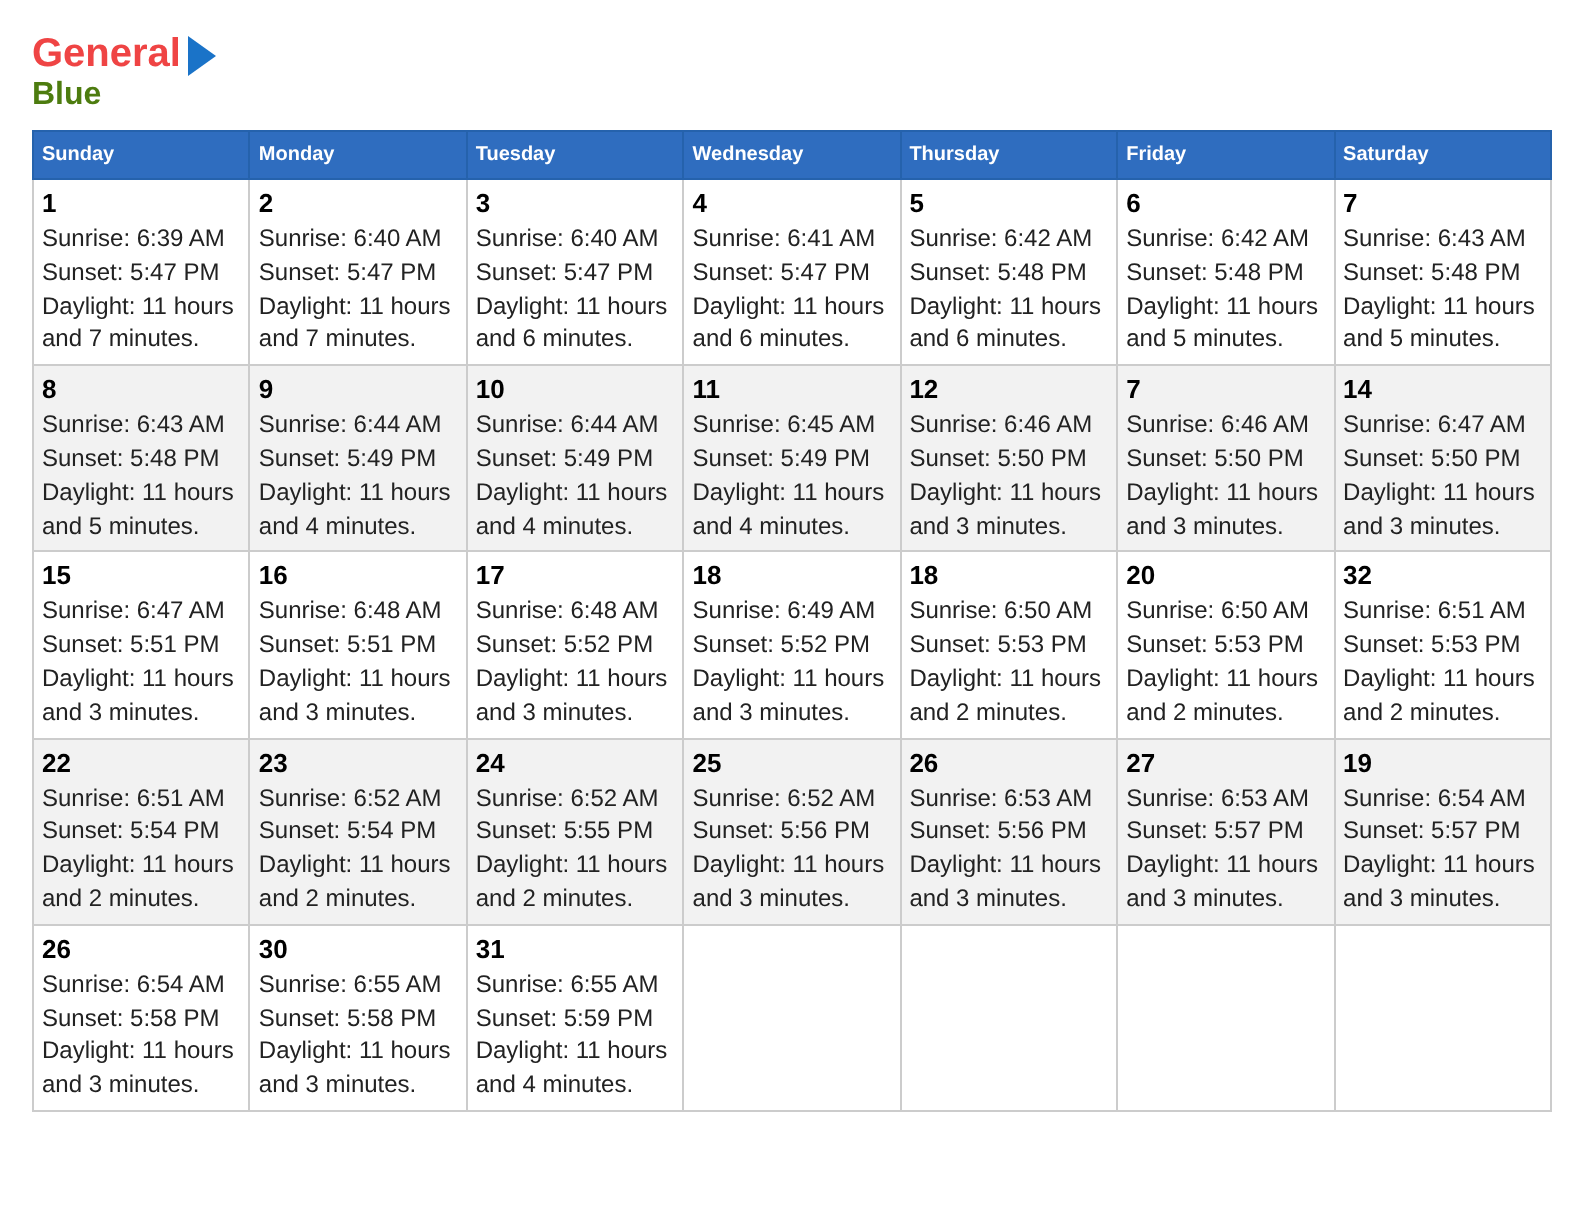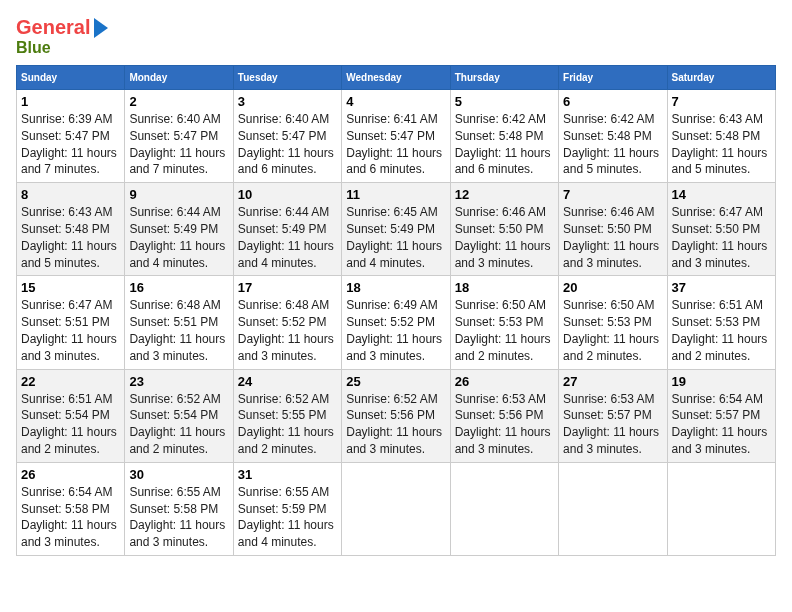--- a/index.html
+++ b/index.html
@@ -183,21 +183,21 @@
         </td>
         <td>
           <span class="day-num">18</span>
           <div class="day-info">Sunrise: 6:50 AM<br>Sunset: 5:53 PM<br>Daylight: 11 hours and 2 minutes.</div>
         </td>
         <td>
           <span class="day-num">20</span>
           <div class="day-info">Sunrise: 6:50 AM<br>Sunset: 5:53 PM<br>Daylight: 11 hours and 2 minutes.</div>
         </td>
         <td>
-          <span class="day-num">37</span>
+          <span class="day-num">32</span>
           <div class="day-info">Sunrise: 6:51 AM<br>Sunset: 5:53 PM<br>Daylight: 11 hours and 2 minutes.</div>
         </td>
       </tr>
       <tr>
         <td>
           <span class="day-num">22</span>
           <div class="day-info">Sunrise: 6:51 AM<br>Sunset: 5:54 PM<br>Daylight: 11 hours and 2 minutes.</div>
         </td>
         <td>
           <span class="day-num">23</span>

